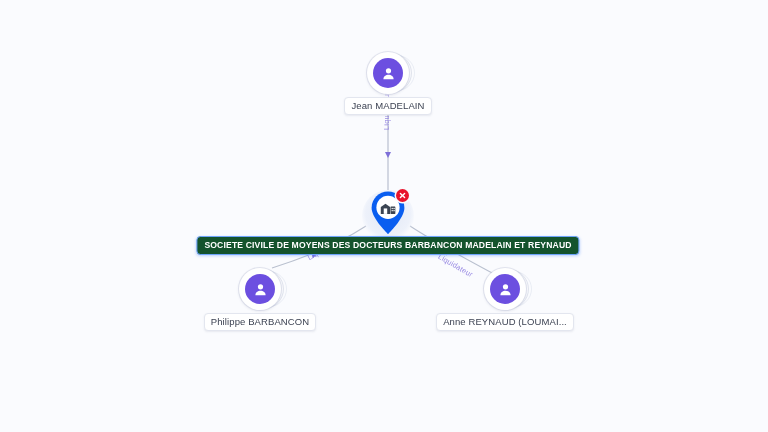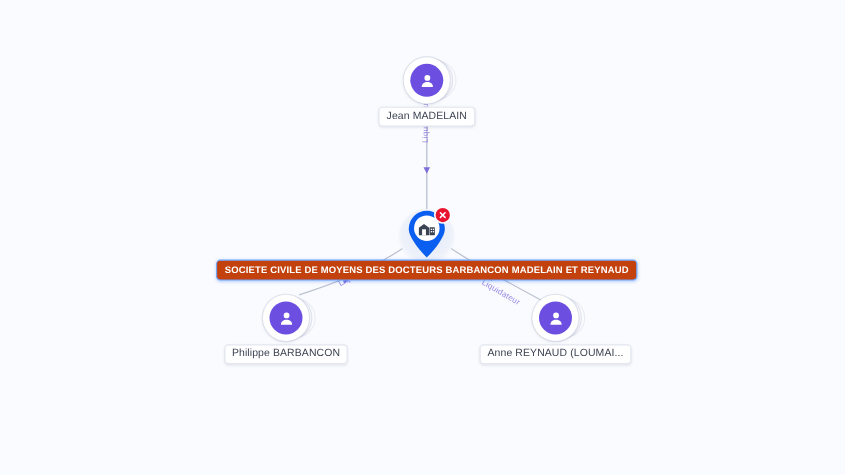--- a/index.html
+++ b/index.html
@@ -154,21 +154,21 @@
     justify-content: center;
     z-index: 4;
     box-shadow: 0 0 0 1.5px #fafbfe;
   }
 
   .company-title-bar {
     position: absolute;
     left: 50%;
     transform: translateX(-50%);
     top: 46px;
-    background: #c2410c;
+    background: #14532d;
     border: 1px solid #6ea4fb;
     border-radius: 4px;
     color: #ffffff;
     font-size: 8.6px;
     font-weight: bold;
     letter-spacing: 0.15px;
     padding: 3px 7px 4px 7px;
     white-space: nowrap;
     line-height: 10px;
     box-shadow: 0 1px 3px rgba(21,101,245,0.28);

